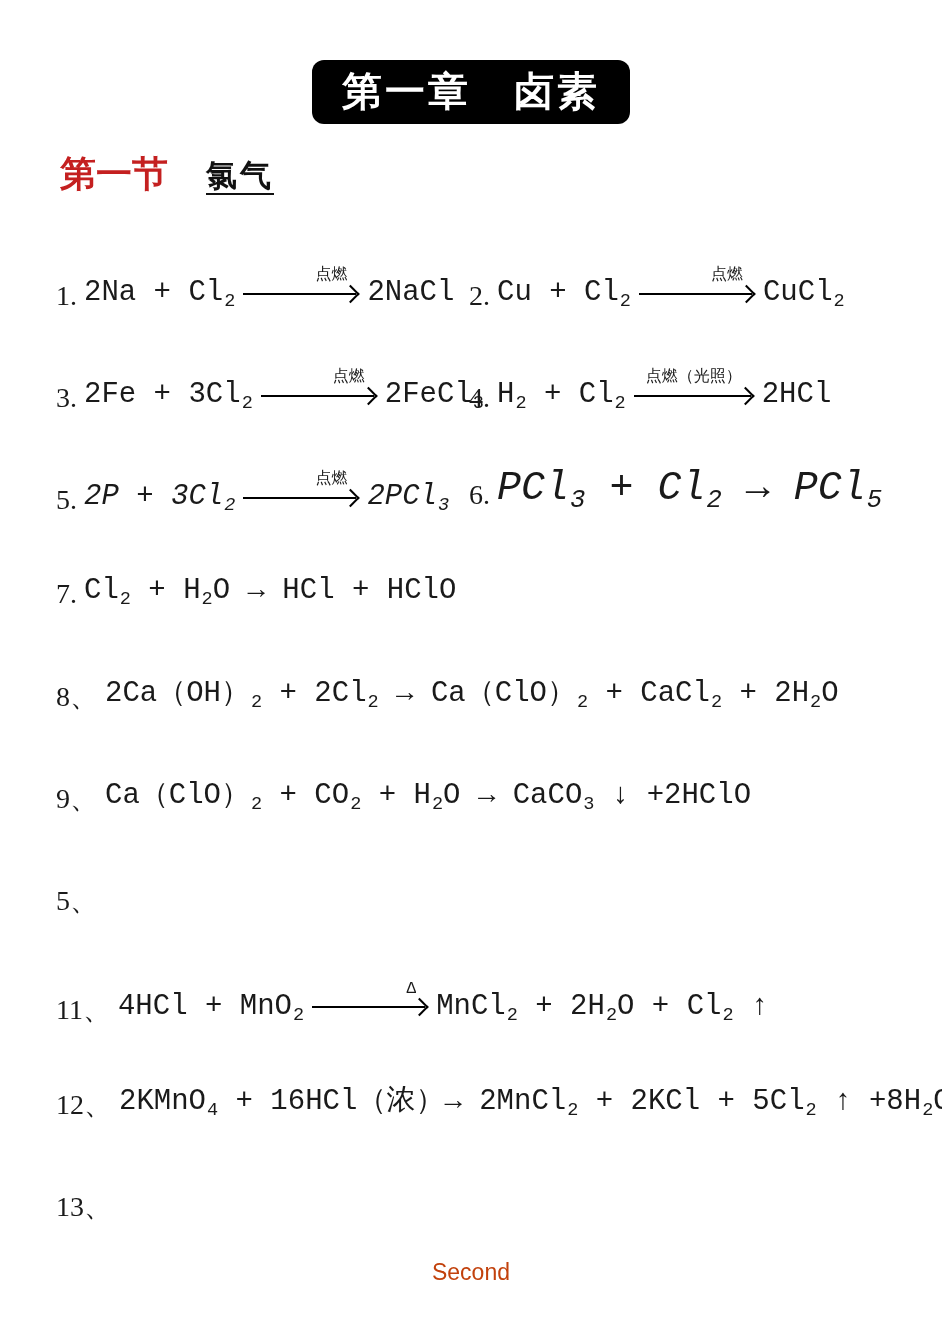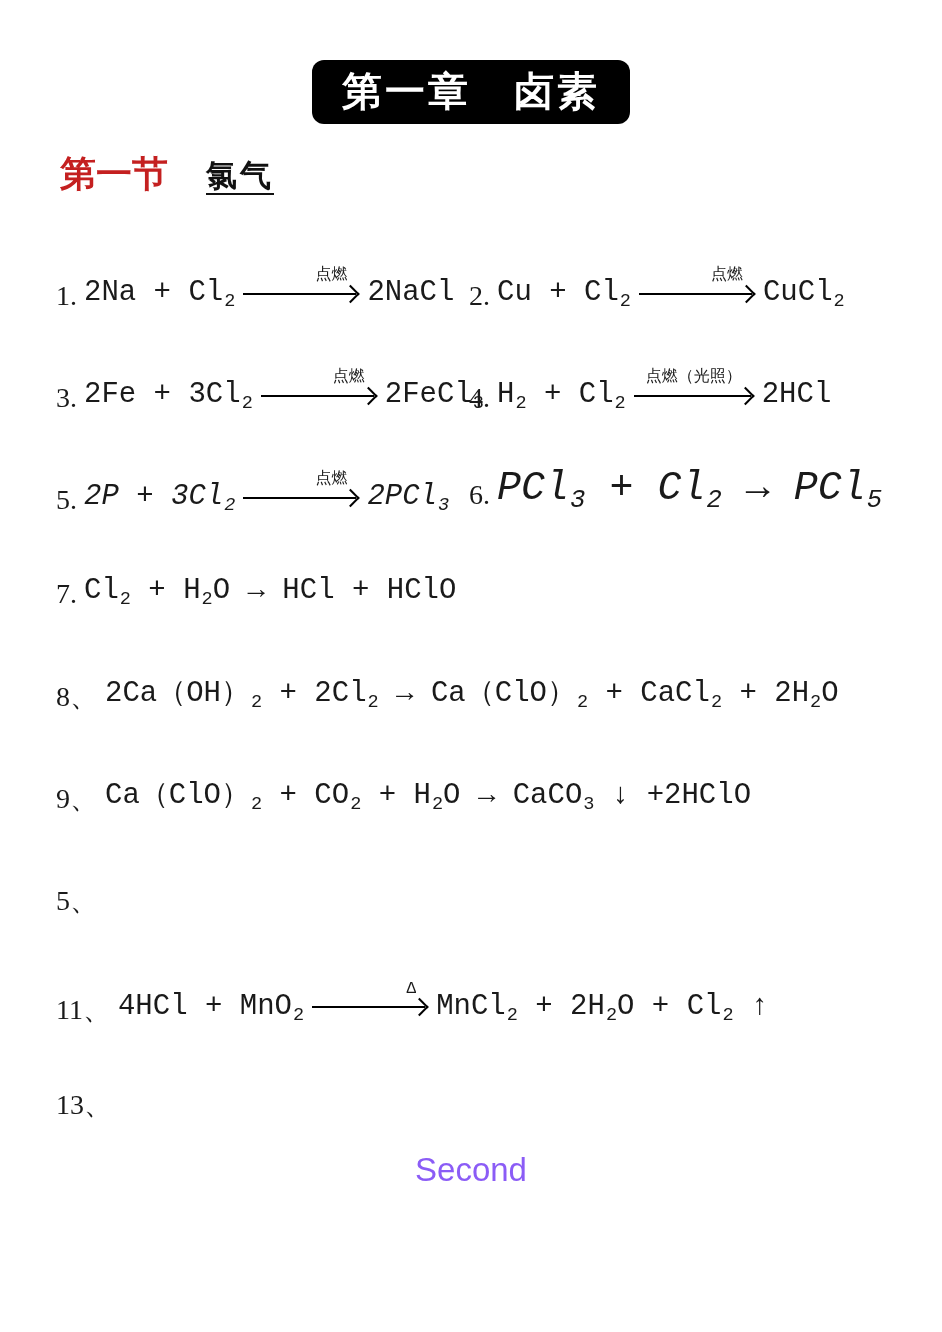--- a/index.html
+++ b/index.html
@@ -111,23 +111,24 @@
     right: 2px; top: 8px;
     width: 11px; height: 11px;
     border-top: 2px solid #000;
     border-right: 2px solid #000;
     transform: translateY(-50%) rotate(45deg);
   }
 
   
   .footer {
     text-align: center;
+    margin-top: 6px;
     font-family: "Liberation Sans", "DejaVu Sans", sans-serif;
-    font-size: 33px;
-    color: #8b5cf6;
+    font-size: 23px;
+    color: #c2410c;
   }
 </style>
 </head>
 <body style="color: rgb(26, 26, 26);">
 
 <div class="title-wrap">
   <div class="chapter-title" style="background: rgb(0, 0, 0); color: rgb(255, 255, 255);">第一章　卤素</div>
 </div>
 
 <div class="section">
@@ -157,17 +158,20 @@
     <div class="eq-row">
       <div class="eq"><span class="eq-num">9、</span><span class="eq-body"><span class="tx">Ca（ClO）</span><sub class="sb">2</sub><span class="tx"> + CO</span><sub class="sb">2</sub><span class="tx"> + H</span><sub class="sb">2</sub><span class="tx">O → CaCO</span><sub class="sb">3</sub><span class="tx"> ↓ +2HClO</span></span></div>
     </div>
     <div class="eq-row">
       <div class="eq"><span class="eq-num">5、</span></div>
     </div>
     <div class="eq-row">
       <div class="eq"><span class="eq-num">11、</span><span class="eq-body"><span class="tx">4HCl + MnO</span><sub class="sb">2</sub><span class="rxn"><span class="cond">Δ</span><span class="shaft"></span></span><span class="tx">MnCl</span><sub class="sb">2</sub><span class="tx"> + 2H</span><sub class="sb">2</sub><span class="tx">O + Cl</span><sub class="sb">2</sub><span class="tx"> ↑</span></span></div>
     </div>
     <div class="eq-row">
+      <div class="eq"><span class="eq-num">12、</span><span class="eq-body"><span class="tx">2KMnO</span><sub class="sb">4</sub><span class="tx"> + 16HCl（浓）→ 2MnCl</span><sub class="sb">2</sub><span class="tx"> + 2KCl + 5Cl</span><sub class="sb">2</sub><span class="tx"> ↑ +8H</span><sub class="sb">2</sub><span class="tx">O</span></span></div>
+    </div>
+    <div class="eq-row">
       <div class="eq"><span class="eq-num">13、</span></div>
     </div>
   </main>
 
 <div class="footer">Second</div>
 
 </body></html>

